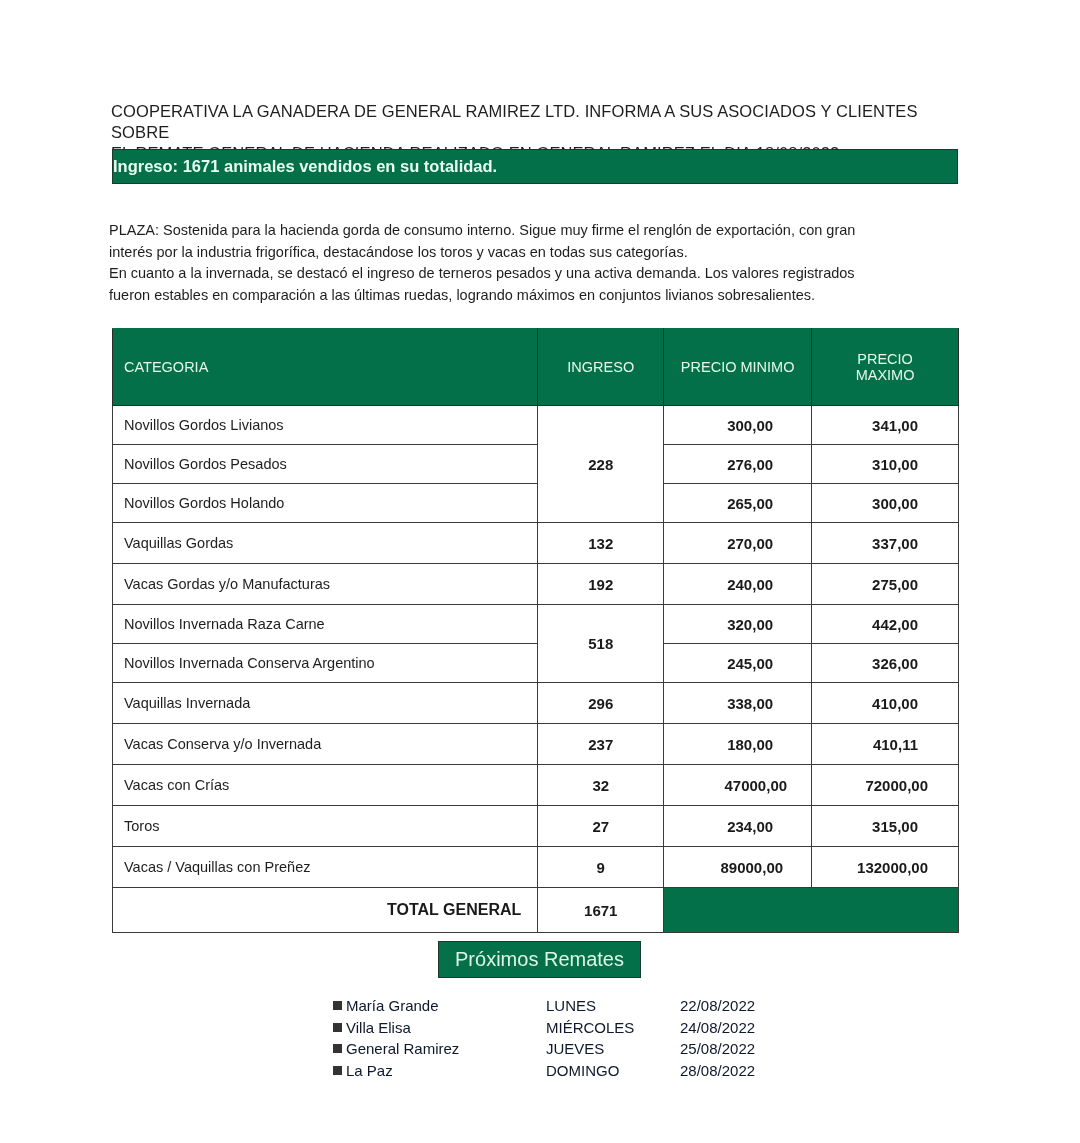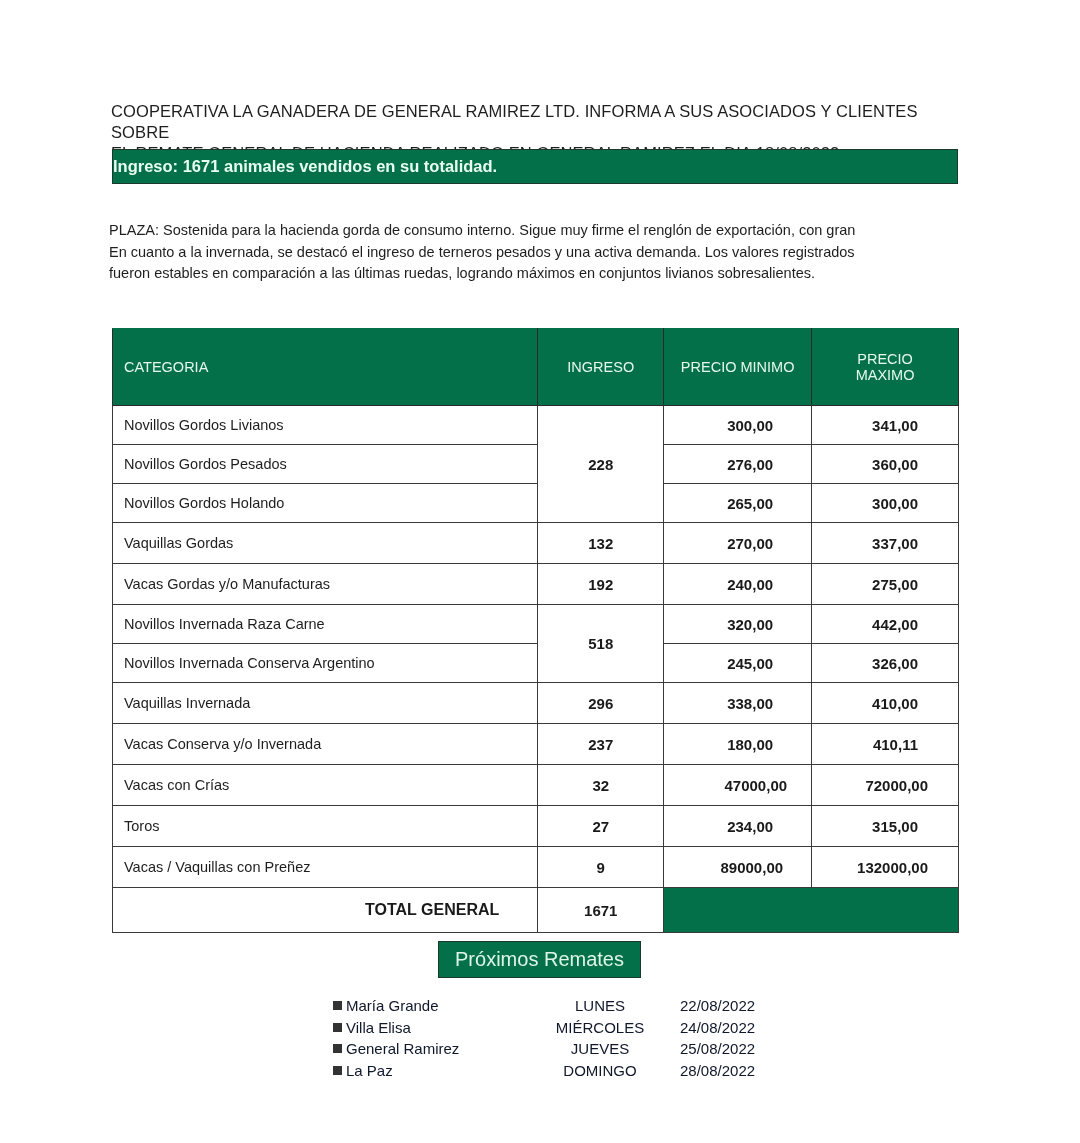--- a/index.html
+++ b/index.html
@@ -9,43 +9,44 @@
   .plaza { position: absolute; left: 109px; top: 220px; width: 820px; font-size: 14.5px; line-height: 21.5px; color: #1e1e1e; }
   table.main { position: absolute; left: 112px; top: 328px; width: 847px; border-collapse: collapse; font-size: 15px; }
   table.main th { background: #04704a; color: #e6f8ec; font-weight: normal; font-size: 14.5px; height: 44px; border: 1.5px solid #2a2a2a; border-top-color: #04704a; padding: 16px; }
   table.main th.cat { text-align: left; padding-left: 11px; }
   table.main td { border: 1.5px solid #3a3a3a; padding: 0; height: 38px; background: #fff; }
   table.main td.cat { padding-left: 11px; color: #1e1e1e; font-size: 14.5px; }
   table.main td.num { text-align: center; font-weight: bold; }
   table.main td.price { text-align: right; font-weight: bold; padding-right: 38px; }
   table.main td.price.max { padding-right: 40px; }
   table.main tr.tall td { height: 40px; }
-  table.main td.total-label { text-align: right; font-weight: bold; font-size: 16px; padding-right: 38px; height: 44px; }
+  table.main td.total-label { text-align: right; font-weight: bold; font-size: 16px; padding-right: 16px; height: 44px; }
   table.main td.total-val { text-align: center; font-weight: bold; }
   table.main td.total-fill { background: #04704a; }
   .next-title { position: absolute; left: 438px; top: 941px; width: 203px; height: 37px; background: #04704a; border: 1px solid #1c3a2c; box-sizing: border-box; color: #dff5e8; font-size: 20px; line-height: 35px; text-align: center; }
   .next-list { position: absolute; left: 332px; top: 995px; width: 440px; font-size: 15px; color: #0f172a; }
   .next-row { position: relative; height: 21.5px; line-height: 21.5px; }
   .next-row .bullet { position: absolute; left: 1px; top: 6px; width: 9px; height: 9px; background: #333; }
   .next-row .place { position: absolute; left: 14px; }
-  .next-row .day { position: absolute; left: 200px; width: 136px; text-align: center; }
+  .next-row .day { position: absolute; left: 214px; width: 136px; }
   .next-row .date { position: absolute; left: 348px; }
 </style>
 </head>
 <body>
 
 <div class="intro">
   <div>COOPERATIVA LA GANADERA DE GENERAL RAMIREZ LTD. INFORMA A SUS ASOCIADOS Y CLIENTES SOBRE</div>
   <div>EL REMATE GENERAL DE HACIENDA REALIZADO EN GENERAL RAMIREZ EL DIA 18/08/2022.</div>
 </div>
 
 <div class="banner">Ingreso: 1671 animales vendidos en su totalidad.</div>
 
 <div class="plaza">
   <div>PLAZA: Sostenida para la hacienda gorda de consumo interno. Sigue muy firme el renglón de exportación, con gran</div>
+  <div>interés por la industria frigorífica, destacándose los toros y vacas en todas sus categorías.</div>
   <div>En cuanto a la invernada, se destacó el ingreso de terneros pesados y una activa demanda. Los valores registrados</div>
   <div>fueron estables en comparación a las últimas ruedas, logrando máximos en conjuntos livianos sobresalientes.</div>
 </div>
 
 <table class="main">
   <colgroup>
     <col style="width:426px">
     <col style="width:126px">
     <col style="width:148px">
     <col style="width:147px">
@@ -61,21 +62,21 @@
   <tbody>
     <tr>
       <td class="cat">Novillos Gordos Livianos</td>
       <td class="num" rowspan="3">228</td>
       <td class="price">300,00</td>
       <td class="price max">341,00</td>
     </tr>
     <tr>
       <td class="cat">Novillos Gordos Pesados</td>
       <td class="price">276,00</td>
-      <td class="price max">360,00</td>
+      <td class="price max">310,00</td>
     </tr>
     <tr>
       <td class="cat">Novillos Gordos Holando</td>
       <td class="price">265,00</td>
       <td class="price max">300,00</td>
     </tr>
     <tr class="tall">
       <td class="cat">Vaquillas Gordas</td>
       <td class="num">132</td>
       <td class="price">270,00</td>

